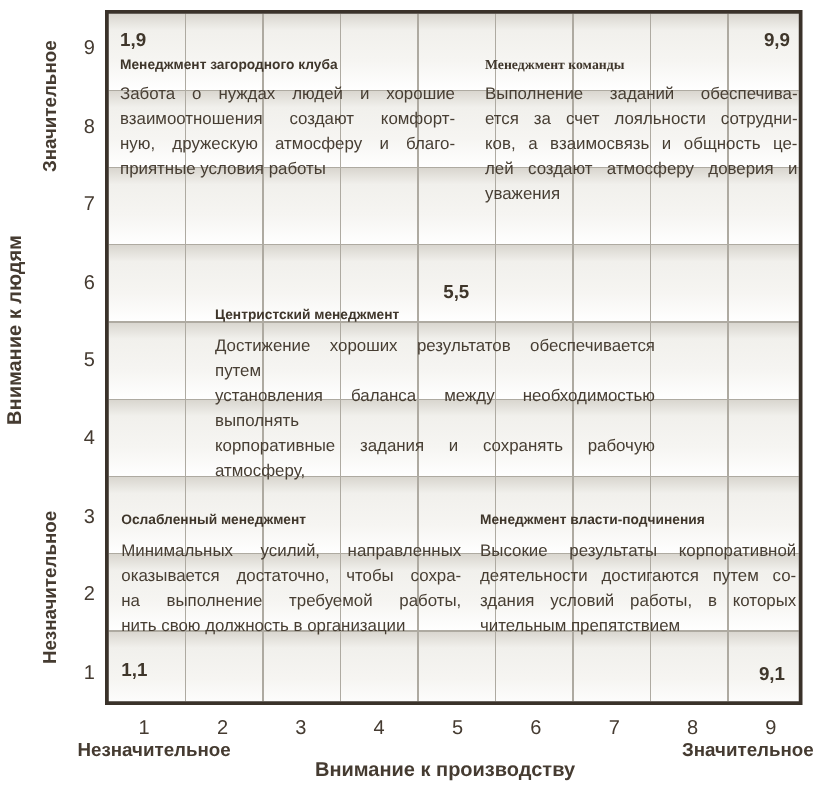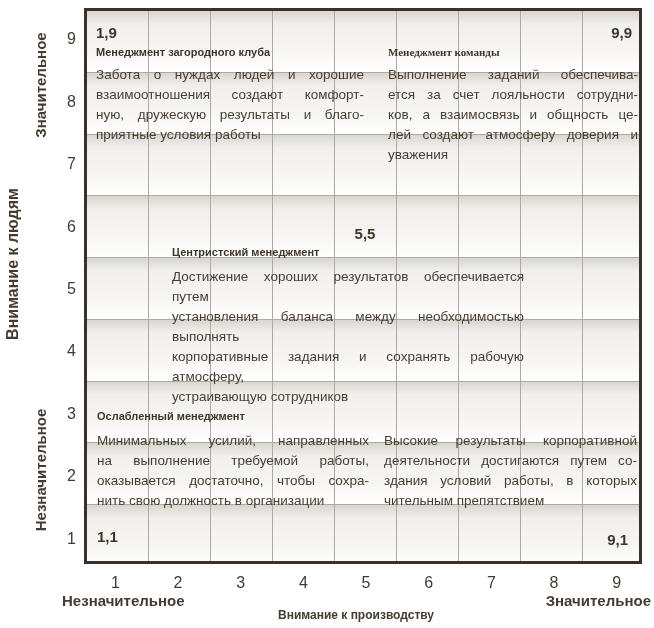--- a/index.html
+++ b/index.html
@@ -67,59 +67,59 @@
     <div>4</div>
     <div>5</div>
     <div>6</div>
     <div>7</div>
     <div>8</div>
     <div>9</div>
   </div>
 
   <div class="xlabel" style="left:62px; top:592px; font-size:15px;">Незначительное</div>
   <div class="xlabel" style="right:3px; top:592px; font-size:15px;">Значительное</div>
-  <div class="xlabel" style="left:356px; top:608px; font-size:12px; transform:translateX(-50%);">Внимание к производству</div>
+  <div class="xlabel" style="left:356px; top:608px; font-size:16px; transform:translateX(-50%);">Внимание к производству</div>
 
   <div class="coord" style="left:96px; top:24px;">1,9</div>
   <div class="quad-title" style="left:96px; top:46px;">Менеджмент загородного клуба</div>
   <div class="quad-body" style="left:96px; top:65px; width:268px;">
       <div class="jline">Забота о нуждах людей и хорошие</div>
       <div class="jline">взаимоотношения создают комфорт-</div>
-      <div class="jline">ную, дружескую результаты и благо-</div>
+      <div class="jline">ную, дружескую атмосферу и благо-</div>
       <div class="jline jlast">приятные условия работы</div>
     </div>
 
   <div class="coord" style="left:520px; top:24px; width:112px; text-align:right;">9,9</div>
   <div class="quad-title" style="left:388px; top:46px;font-family:Liberation Serif, serif;">Менеджмент команды</div>
   <div class="quad-body" style="left:388px; top:65px; width:250px;">
       <div class="jline">Выполнение заданий обеспечива-</div>
       <div class="jline">ется за счет лояльности сотрудни-</div>
       <div class="jline">ков, а взаимосвязь и общность це-</div>
       <div class="jline">лей создают атмосферу доверия и</div>
       <div class="jline jlast">уважения</div>
     </div>
 
   <div class="coord" style="left:330px; top:225px; width:70px; text-align:center;">5,5</div>
   <div class="quad-title" style="left:172px; top:246px;">Центристский менеджмент</div>
   <div class="quad-body" style="left:172px; top:267px; width:352px;">
       <div class="jline">Достижение хороших результатов обеспечивается путем</div>
       <div class="jline">установления баланса между необходимостью выполнять</div>
       <div class="jline">корпоративные задания и сохранять рабочую атмосферу,</div>
-      <div class="jline jlast">устраивающую сотрудников</div>
     </div>
 
   <div class="quad-title" style="left:97px; top:410px;">Ослабленный менеджмент</div>
   <div class="quad-body" style="left:97px; top:431px; width:272px;">
       <div class="jline">Минимальных усилий, направленных</div>
+      <div class="jline">оказывается достаточно, чтобы сохра-</div>
       <div class="jline">на выполнение требуемой работы,</div>
-      <div class="jline">оказывается достаточно, чтобы сохра-</div>
       <div class="jline jlast">нить свою должность в организации</div>
     </div>
   <div class="coord" style="left:97px; top:528px;text-align:center;">1,1</div>
 
+  <div class="quad-title" style="left:384px; top:410px;">Менеджмент власти-подчинения</div>
   <div class="quad-body" style="left:384px; top:431px; width:253px;">
       <div class="jline">Высокие результаты корпоративной</div>
       <div class="jline">деятельности достигаются путем со-</div>
       <div class="jline">здания условий работы, в которых</div>
       <div class="jline jlast">чительным препятствием</div>
     </div>
   <div class="coord" style="left:520px; top:531px; width:108px; text-align:right;">9,1</div>
 
 </div>
 

